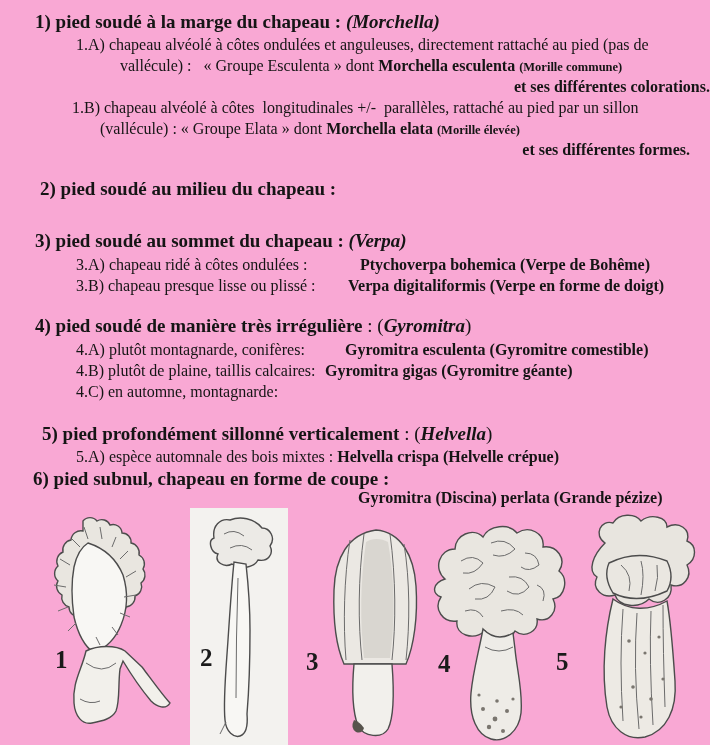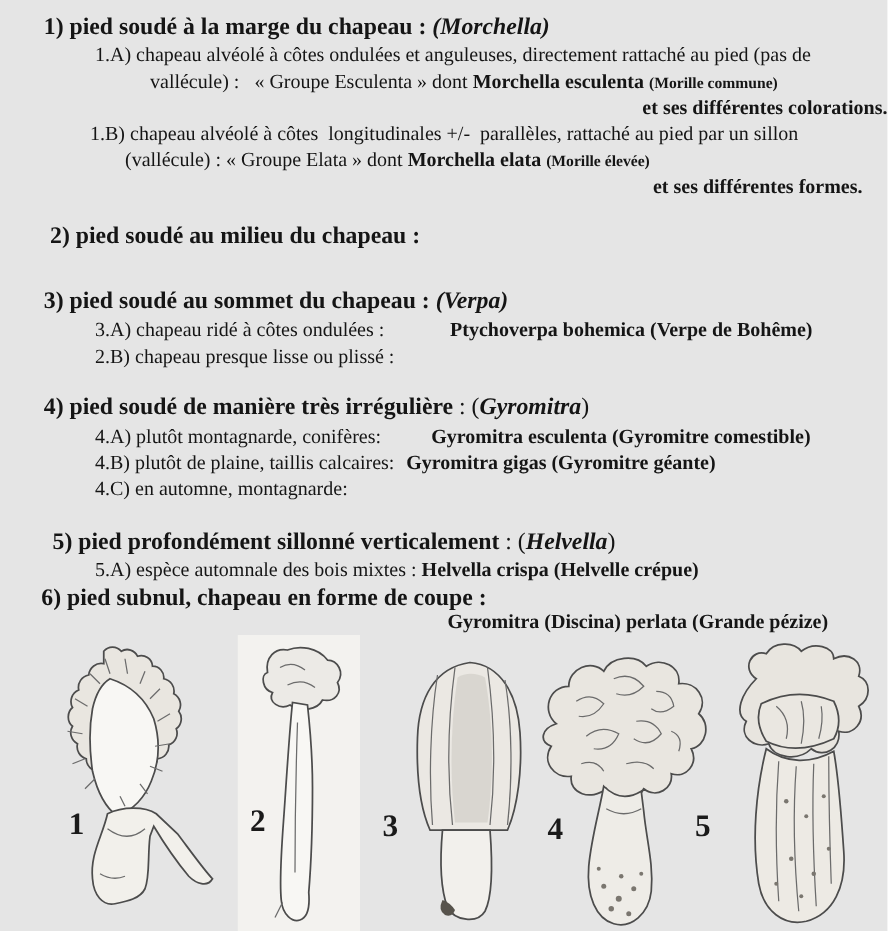--- a/index.html
+++ b/index.html
@@ -1,16 +1,16 @@
 <!DOCTYPE html>
 <html><head>
 <meta charset="utf-8">
 <style>
   html,body{margin:0;padding:0;background:#ffffff;}
-  #page{position:relative;width:710px;height:745px;background:#e5e5e5;overflow:hidden;
+  #page{position:relative;width:710px;height:745px;background:#f9a8d4;overflow:hidden;
         font-family:"Liberation Serif","DejaVu Serif",serif;color:#151515;}
 
   
   .line{position:absolute;left:0;width:710px;line-height:20px;white-space:pre;}
   .center{text-align:right;}
   .s-h{font-weight:bold;font-size:19px;}
   .s-hi{font-weight:bold;font-style:italic;font-size:19px;}
   .s-hn{font-size:19px;}
   .s-n{font-size:16px;margin-top:37px;}
   .s-b{font-weight:bold;font-size:16px;}
@@ -65,21 +65,21 @@
       <div class="line line-0"><span class="s-h">1) pied soudé à la marge du chapeau : </span><span class="s-hi">(Morchella)</span></div>
       <div class="line line-1"><span class="s-n">1.A) chapeau alvéolé à côtes ondulées et anguleuses, directement rattaché au pied (pas de</span></div>
       <div class="line line-2"><span class="s-n">vallécule) :   « Groupe Esculenta » dont </span><span class="s-b">Morchella esculenta </span><span class="s-bs">(Morille commune)</span></div>
       <div class="line line-3 center"><span class="s-b">et ses différentes colorations.</span></div>
       <div class="line line-4"><span class="s-n">1.B) chapeau alvéolé à côtes  longitudinales +/-  parallèles, rattaché au pied par un sillon</span></div>
       <div class="line line-5"><span class="s-n">(vallécule) : « Groupe Elata » dont </span><span class="s-b">Morchella elata </span><span class="s-bs">(Morille élevée)</span></div>
       <div class="line line-6 center"><span class="s-b">et ses différentes formes.</span></div>
       <div class="line line-7"><span class="s-h">2) pied soudé au milieu du chapeau :</span></div>
       <div class="line line-8"><span class="s-h">3) pied soudé au sommet du chapeau : </span><span class="s-hi">(Verpa)</span></div>
       <div class="line line-9"><span class="s-n">3.A) chapeau ridé à côtes ondulées :</span><span class="species"><span class="s-b">Ptychoverpa bohemica (Verpe de Bohême)</span></span></div>
-      <div class="line line-10"><span class="s-n">2.B) chapeau presque lisse ou plissé :</span></div>
+      <div class="line line-10"><span class="s-n">3.B) chapeau presque lisse ou plissé :</span><span class="species"><span class="s-b">Verpa digitaliformis (Verpe en forme de doigt)</span></span></div>
       <div class="line line-11"><span class="s-h">4) pied soudé de manière très irrégulière</span><span class="s-hn"> : (</span><span class="s-hi">Gyromitra</span><span class="s-hn">)</span></div>
       <div class="line line-12"><span class="s-n">4.A) plutôt montagnarde, conifères:</span><span class="species"><span class="s-b">Gyromitra esculenta (Gyromitre comestible)</span></span></div>
       <div class="line line-13"><span class="s-n">4.B) plutôt de plaine, taillis calcaires:</span><span class="species"><span class="s-b">Gyromitra gigas (Gyromitre géante)</span></span></div>
       <div class="line line-14"><span class="s-n">4.C) en automne, montagnarde:</span></div>
       <div class="line line-15"><span class="s-h">5) pied profondément sillonné verticalement</span><span class="s-hn"> : (</span><span class="s-hi">Helvella</span><span class="s-hn">)</span></div>
       <div class="line line-16"><span class="s-n">5.A) espèce automnale des bois mixtes : </span><span class="s-b">Helvella crispa (Helvelle crépue)</span></div>
       <div class="line line-17"><span class="s-h">6) pied subnul, chapeau en forme de coupe : </span></div>
       <div class="line line-18"><span class="s-b">Gyromitra (Discina) perlata (Grande pézize)</span></div>
     </div>
 

